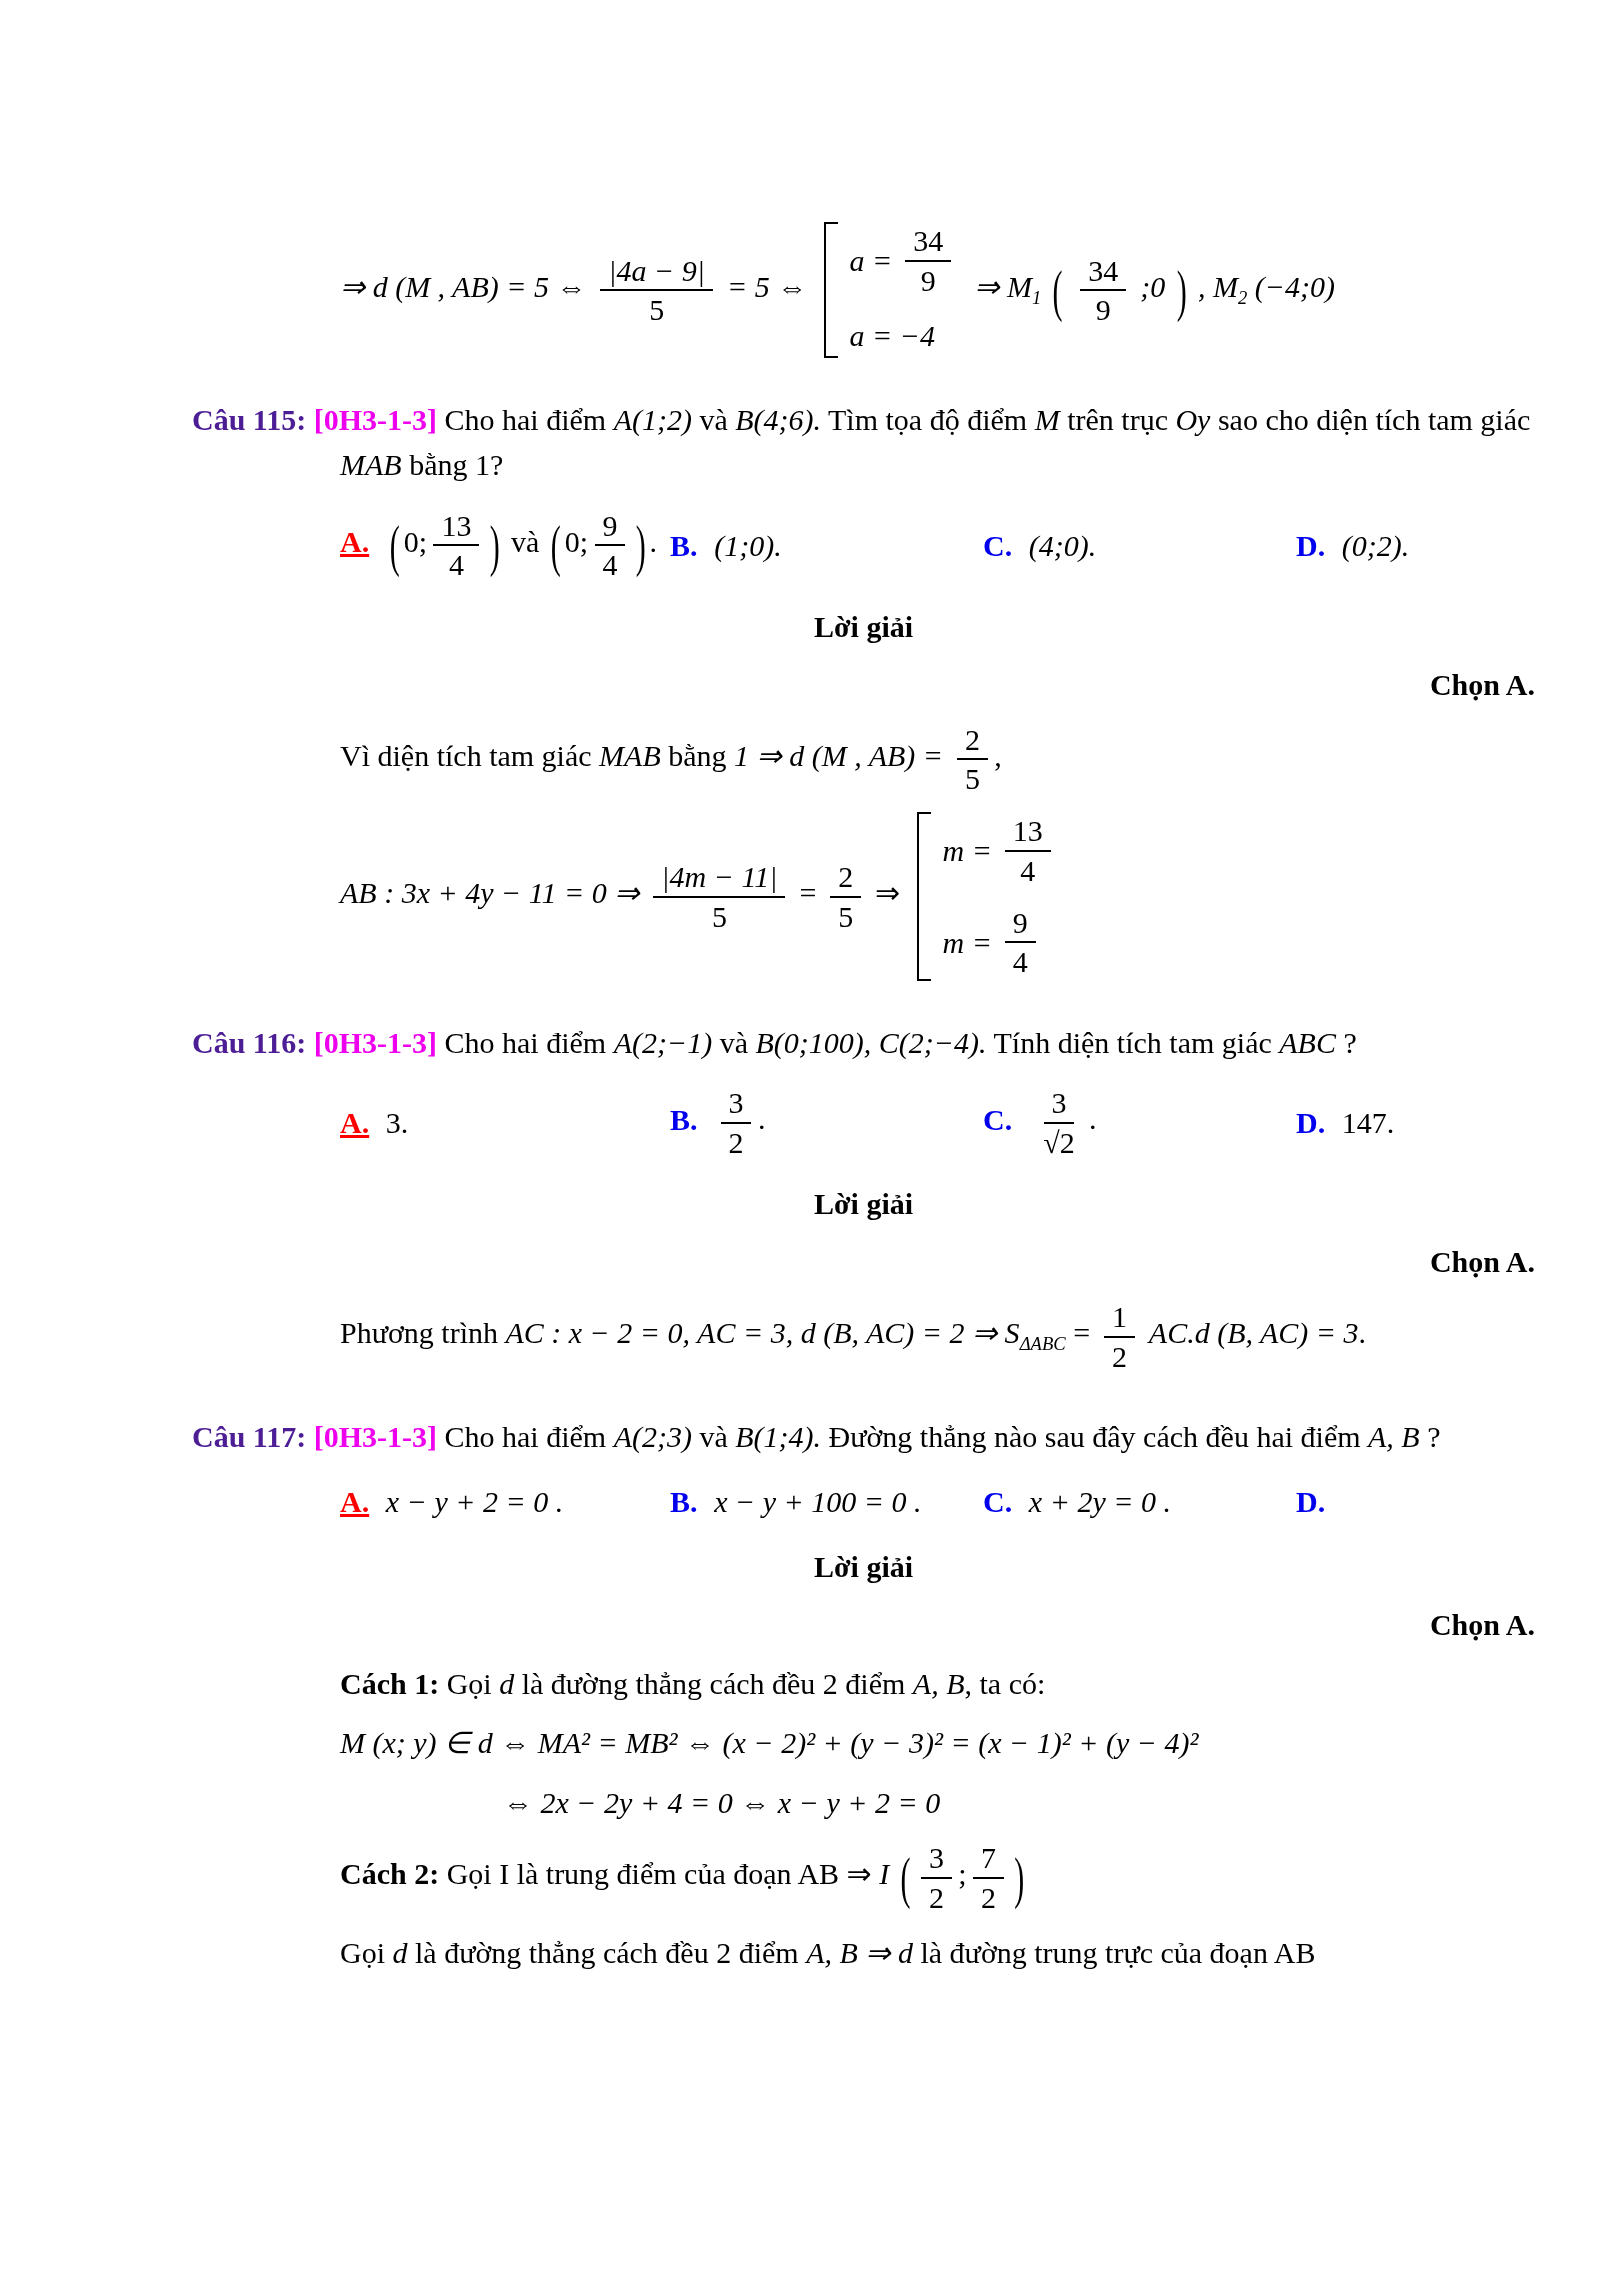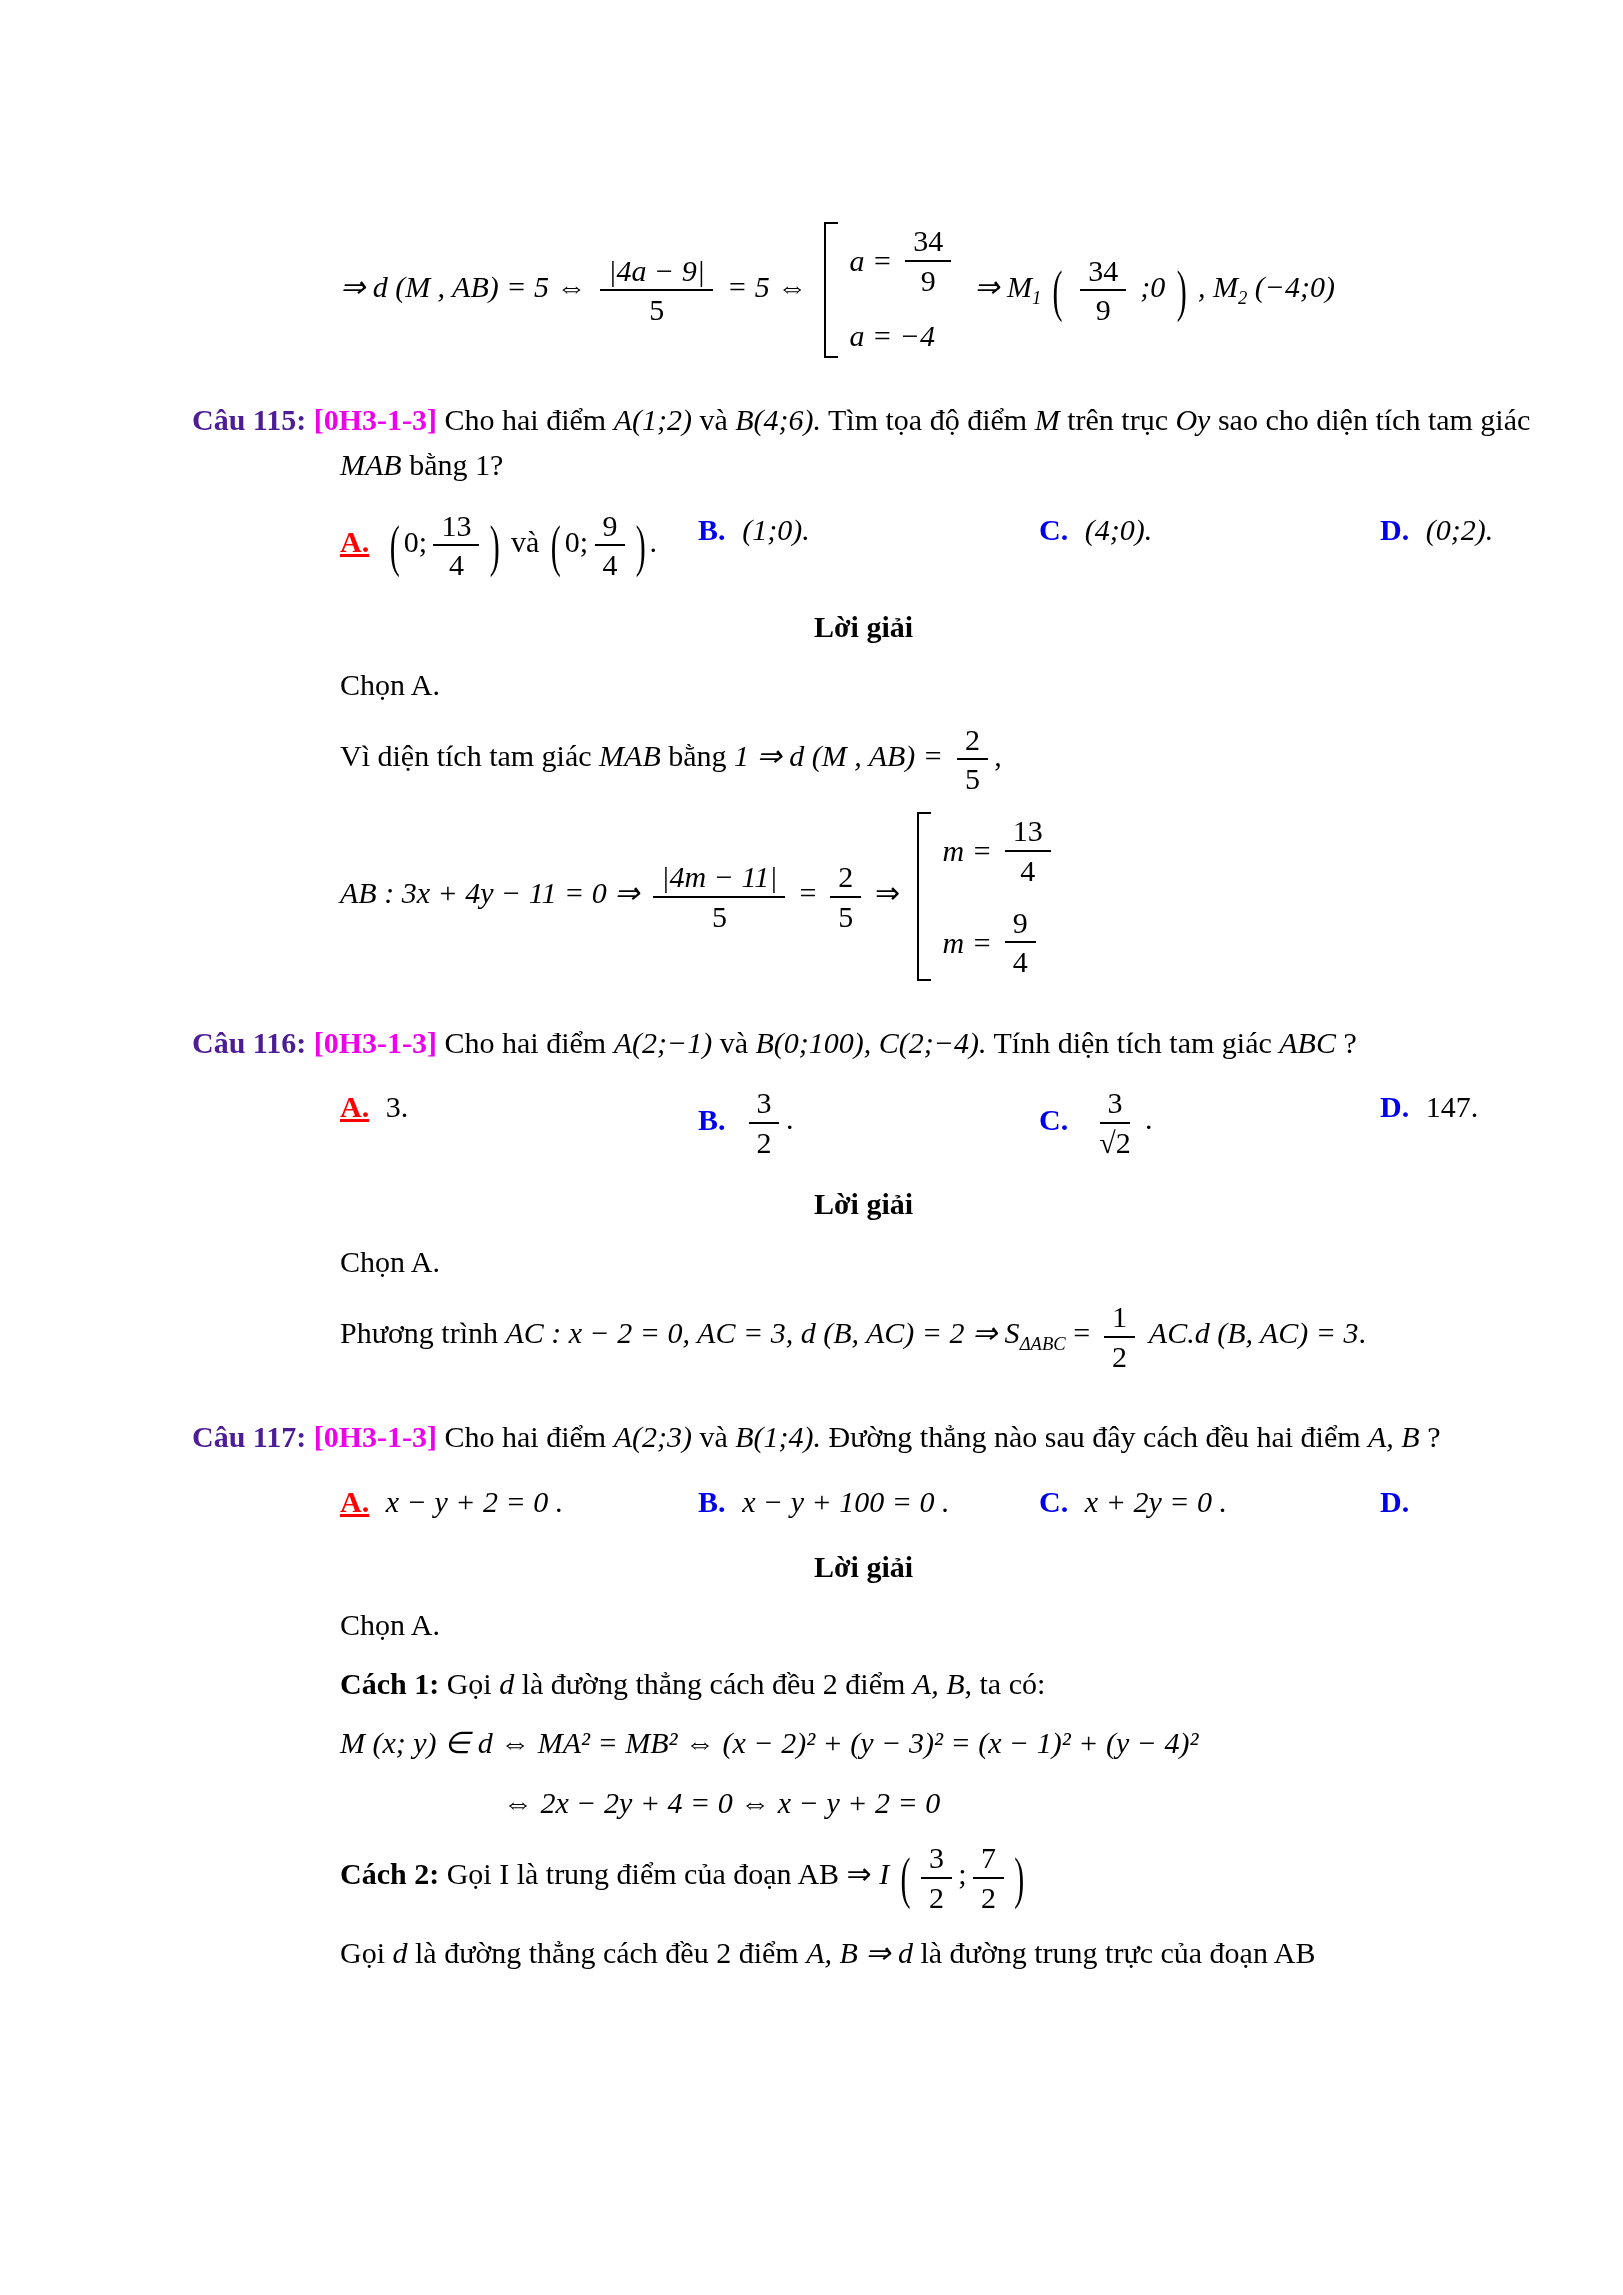--- a/index.html
+++ b/index.html
@@ -17,22 +17,22 @@
     padding:222px 88px 79px 192px;
   }
   .mi{font-style:italic;}
   .bold{font-weight:bold;}
   .qpara{padding-left:148px;text-indent:-148px;margin:39px 0 7.9px 0;}
   .qlabel{color:#4c1d95;font-weight:bold;}
   .qtag{color:#EE00EE;font-weight:bold;text-align:center;}
   .indent{margin-left:148px;}
   .line{margin:14.4px 0 14.4px 148px;}
   .center{ text-align:center;font-weight:bold;margin:19px 0 13px 0;}
-  .chonline{margin:3.9px 0 3.9px 148px;font-weight:normal;}
-  .optrow{display:flex;align-items:flex-start;margin:19.6px 0 19.6px 148px;gap:28px;}
+  .chonline{margin:3.9px 0 3.9px 148px;font-weight:bold;text-align:right;}
+  .optrow{display:flex;align-items:center;margin:19.6px 0 19.6px 148px;}
   .cA{width:330px;}
   .cB{width:313px;}
   .cC{width:313px;}
   .cD{flex:1;}
   .olabel{color:#0000EE;font-weight:bold;margin-right:9.2px;}
   .olabel.chosen{color:#FF0000;text-decoration:underline;}
   .frac{display:inline-flex;flex-direction:column;align-items:center;vertical-align:middle;line-height:1.25;margin:0 6.5px;text-align:center;}
   .fnum{padding:0 7.9px;border-bottom:2px solid #000;}
   .fden{padding:0 7.9px;}
   .cases{display:inline-flex;align-items:center;vertical-align:middle;margin:0 9.2px;}

